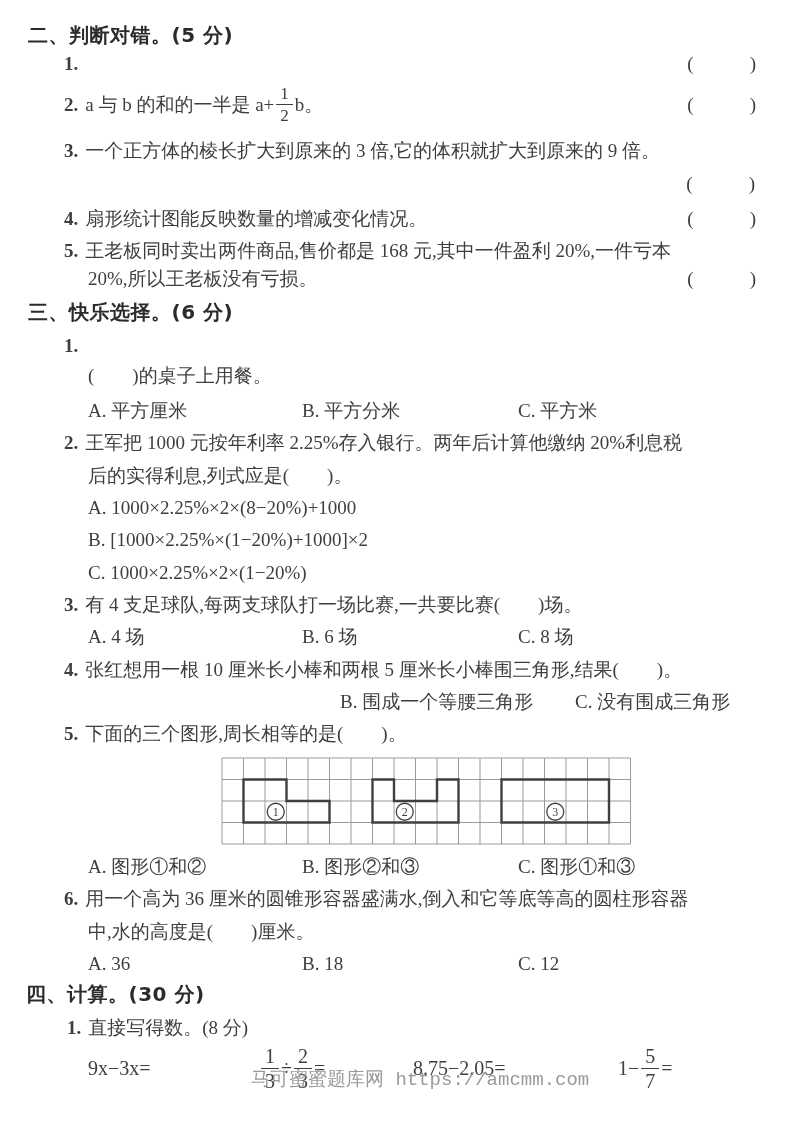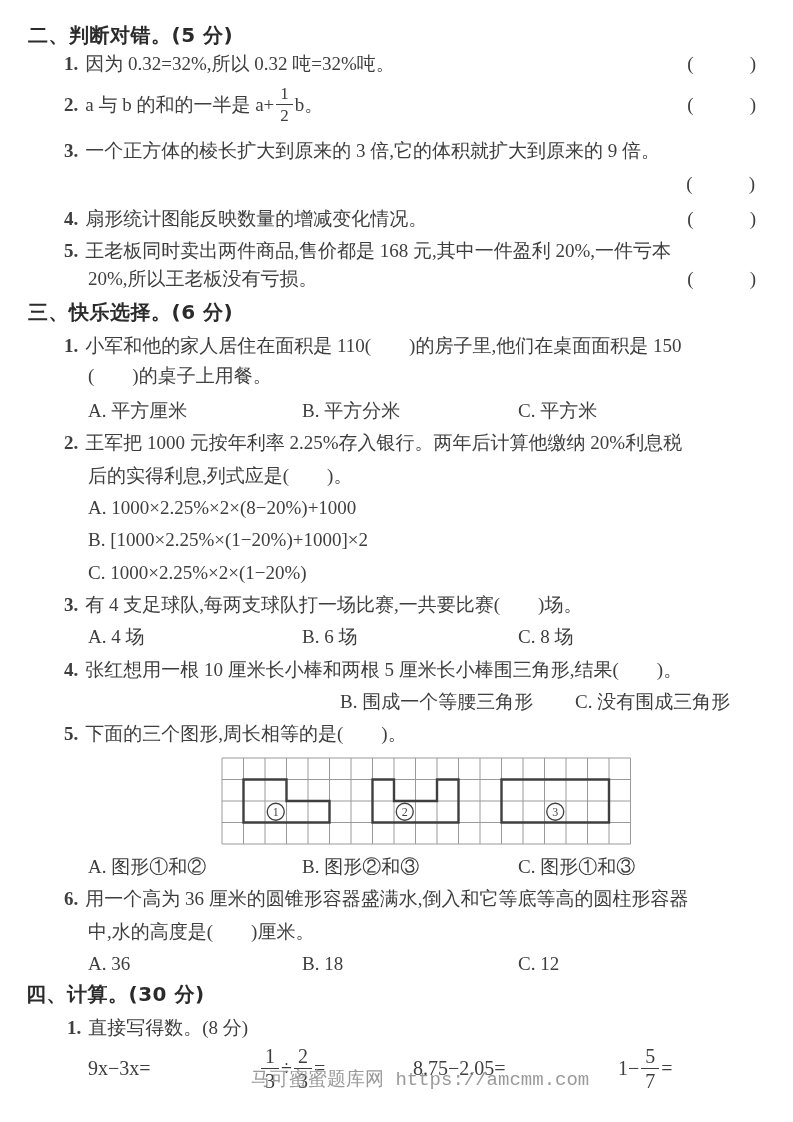--- a/index.html
+++ b/index.html
@@ -35,21 +35,20 @@
 </style>
 </head>
 <body>
 
 <div class="page">
 
   <div class="row sec-title" style="left:28px;top:22px">二、判断对错。(5 分)</div>
 
   <div class="row flex" style="left:64px;top:50px;width:694px">
     <span class="qnum">1.</span>
-    <span class="qtext">因为 0.32=32%,所以 0.32 吨=32%吨。</span>
     <span class="ans">(        )</span>
   </div>
 
   <div class="row flex vcenter" style="left:64px;top:84px;width:694px;height:40px">
     <span class="qnum">2.</span>
     <span class="qtext">a 与 b 的和的一半是 a+</span>
     <span class="frac frac-inline"><span class="fnum">1</span><span class="fden">2</span></span>
     <span class="qtext">b。</span>
     <span class="ans">(        )</span>
   </div>
@@ -72,21 +71,20 @@
   </div>
   <div class="row flex" style="left:88px;top:265px;width:670px">
     <span class="qtext">20%,所以王老板没有亏损。</span>
     <span class="ans">(        )</span>
   </div>
 
   <div class="row sec-title" style="left:28px;top:299px">三、快乐选择。(6 分)</div>
 
   <div class="row flex" style="left:64px;top:332px;width:694px">
     <span class="qnum">1.</span>
-    <span class="qtext">小军和他的家人居住在面积是 110(        )的房子里,他们在桌面面积是 150</span>
   </div>
   <div class="row" style="left:88px;top:362px">(        )的桌子上用餐。</div>
   <div class="row" style="left:88px;top:397px">A. 平方厘米</div>
   <div class="row" style="left:302px;top:397px">B. 平方分米</div>
   <div class="row" style="left:518px;top:397px">C. 平方米</div>
 
   <div class="row flex" style="left:64px;top:429px;width:694px">
     <span class="qnum">2.</span>
     <span class="qtext">王军把 1000 元按年利率 2.25%存入银行。两年后计算他缴纳 20%利息税</span>
   </div>

